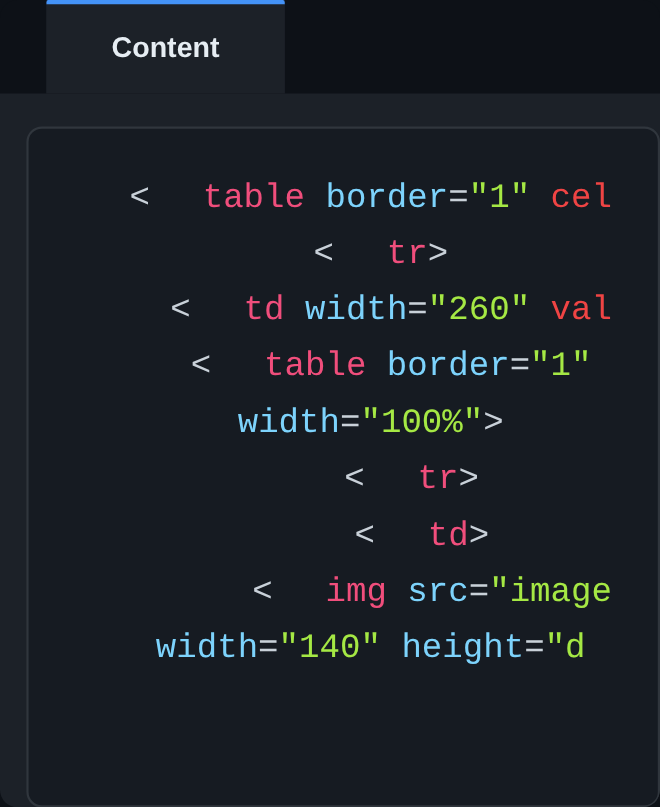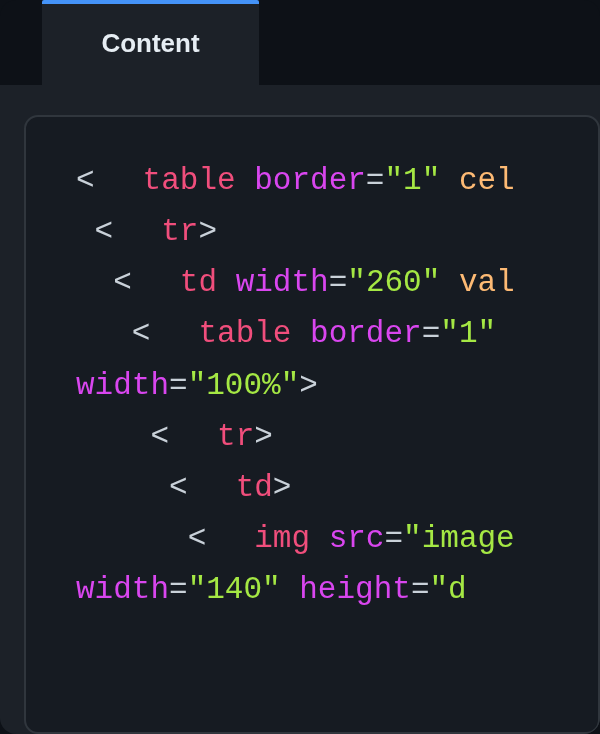--- a/index.html
+++ b/index.html
@@ -1,18 +1,19 @@
 <!DOCTYPE html>
 <html><head>
   <meta charset="utf-8">
   <style>
     * {
       margin: 0;
       padding: 0;
       box-sizing: border-box;
+      text-align: center;
     }
 
     body {
       width: 600px;
       height: 734px;
       background: #0d1117;
       font-family: -apple-system, BlinkMacSystemFont, "Segoe UI", Helvetica, Arial, sans-serif;
       overflow: hidden;
       border-radius: 16px;
     }
@@ -67,24 +68,24 @@
     .code-block {
       font-family: ui-monospace, SFMono-Regular, "SF Mono", Menlo, Consolas, "Liberation Mono", monospace;
       font-size: 31px;
       line-height: 1.65;
       color: #c9d1d9;
       white-space: pre;
     }
 
     .tag-bracket { color: #c9d1d9; }
     .tag-name { color: #f04e7c; margin-left: 48px; }
-    .attr-name { color: #d946ef; }
+    .attr-name { color: #7dd3fc; }
     .eq { color: #c9d1d9; }
     .attr-value { color: #a5e844; }
-    .text { color: #fdba74; }
+    .text { color: #ef4444; }
   </style>
 </head>
 <body>
 
 <div class="app-container">
   <div class="tab-bar">
     <div class="tab">
       <span class="tab-label">Content</span>
     </div>
   </div>

